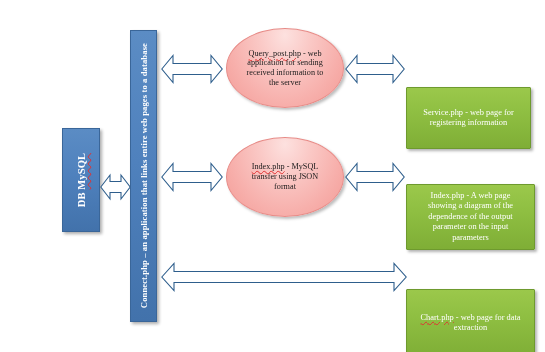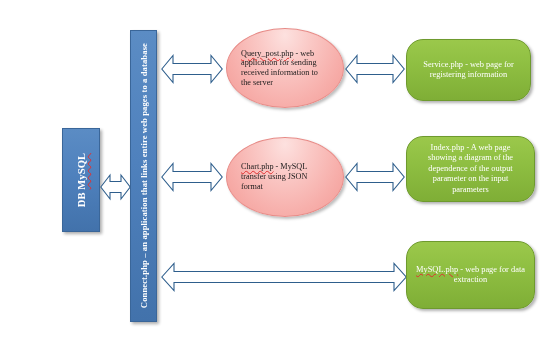--- a/index.html
+++ b/index.html
@@ -45,42 +45,43 @@
   #connect-box { left:130px; top:30px; width:27px; height:292px; }
   #connect-box .vtext { font-size:8.6px; font-weight:bold; }
 
   
   .ellipse {
     border-radius:50%;
     background:radial-gradient(ellipse at 50% 8%, #FDE1DF 0%, #FAC8C5 32%, #F7AFAB 68%, #F39B96 100%);
     border:1px solid #E78C88;
     box-shadow:2px 2px 3px rgba(0,0,0,0.26);
     display:flex; align-items:center; justify-content:center;
-    text-align:left;
+    text-align:center;
     color:#1A1A1A;
   }
   .ellipse .etxt { padding:0 14px; line-height:1.18; font-size:8.2px; position:relative; }
   .ellipse .sp {
     text-decoration:underline;
     text-decoration-style:wavy;
     text-decoration-color:#E03030;
     text-decoration-thickness:1px;
   }
   #ellipse-query { left:226px; top:28px;  width:118px; height:80px; }
   #ellipse-chart { left:226px; top:137px; width:118px; height:80px; }
 
   
   .greenbox {
-    border-radius:17px;
+    border-radius:1px;
     background:linear-gradient(180deg,#9BC84B 0%,#8FBF42 40%,#7FAE36 100%);
     border:1px solid #6E9A2E;
     box-shadow:2px 2px 3px rgba(0,0,0,0.30);
     display:flex; align-items:center; justify-content:flex-start;
     text-align:center;
     color:#ffffff;
+    margin-top:48px;
   }
   .greenbox .gtxt { padding:0 9px; line-height:1.24; font-size:8.4px; position:relative; }
   .greenbox .sp {
     text-decoration:underline;
     text-decoration-style:wavy;
     text-decoration-color:#E03030;
     text-decoration-thickness:1px;
   }
   #green-service { left:406px; top:39px;  width:125px; height:62px; }
   #green-index   { left:406px; top:136px; width:129px; height:66px; }
@@ -130,36 +131,36 @@
     <span class="gtxt">Service.php - web page for registering information</span>
   </div>
 
   <div class="dblarrow" id="arrow-connect-chart" style="left:161px; top:159px; width:62px; height:36px;">
     <svg viewBox="0 0 62 36" preserveAspectRatio="none">
       <path d="M0.8 18 L12 4.5 L12 12.5 L50 12.5 L50 4.5 L61.2 18 L50 31.5 L50 23.5 L12 23.5 L12 31.5 Z"></path>
     </svg>
   </div>
 
   <div class="shape ellipse" id="ellipse-chart">
-    <span class="etxt"><span class="sp">Chart.php</span><span> - MySQL transfer using JSON format</span></span>
+    <span class="etxt"><span class="sp">Index.php</span><span> - MySQL transfer using JSON format</span></span>
   </div>
 
   <div class="dblarrow" id="arrow-chart-index" style="left:345px; top:159px; width:60px; height:36px;">
     <svg viewBox="0 0 60 36" preserveAspectRatio="none">
       <path d="M0.8 18 L12 4.5 L12 12.5 L48 12.5 L48 4.5 L59.2 18 L48 31.5 L48 23.5 L12 23.5 L12 31.5 Z"></path>
     </svg>
   </div>
 
   <div class="shape greenbox" id="green-index">
     <span class="gtxt">Index.php - A web page showing a diagram of the dependence of the output parameter on the input parameters</span>
   </div>
 
   <div class="dblarrow" id="arrow-connect-data" style="left:161px; top:261px; width:246px; height:32px;">
     <svg viewBox="0 0 246 32" preserveAspectRatio="none">
       <path d="M0.8 16 L13 2.5 L13 10.5 L233 10.5 L233 2.5 L245.2 16 L233 29.5 L233 21.5 L13 21.5 L13 29.5 Z"></path>
     </svg>
   </div>
 
   <div class="shape greenbox" id="green-data">
-    <span class="gtxt"><span class="sp">MySQL.php</span><span> - web page for data extraction</span></span>
+    <span class="gtxt"><span class="sp">Chart.php</span><span> - web page for data extraction</span></span>
   </div>
 
 </div>
 
 </body></html>

